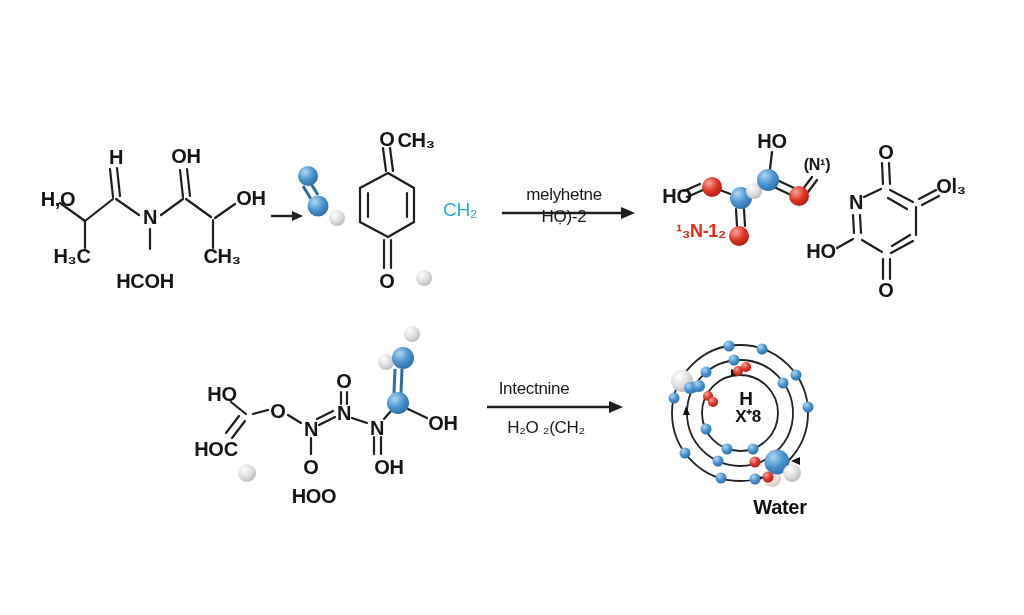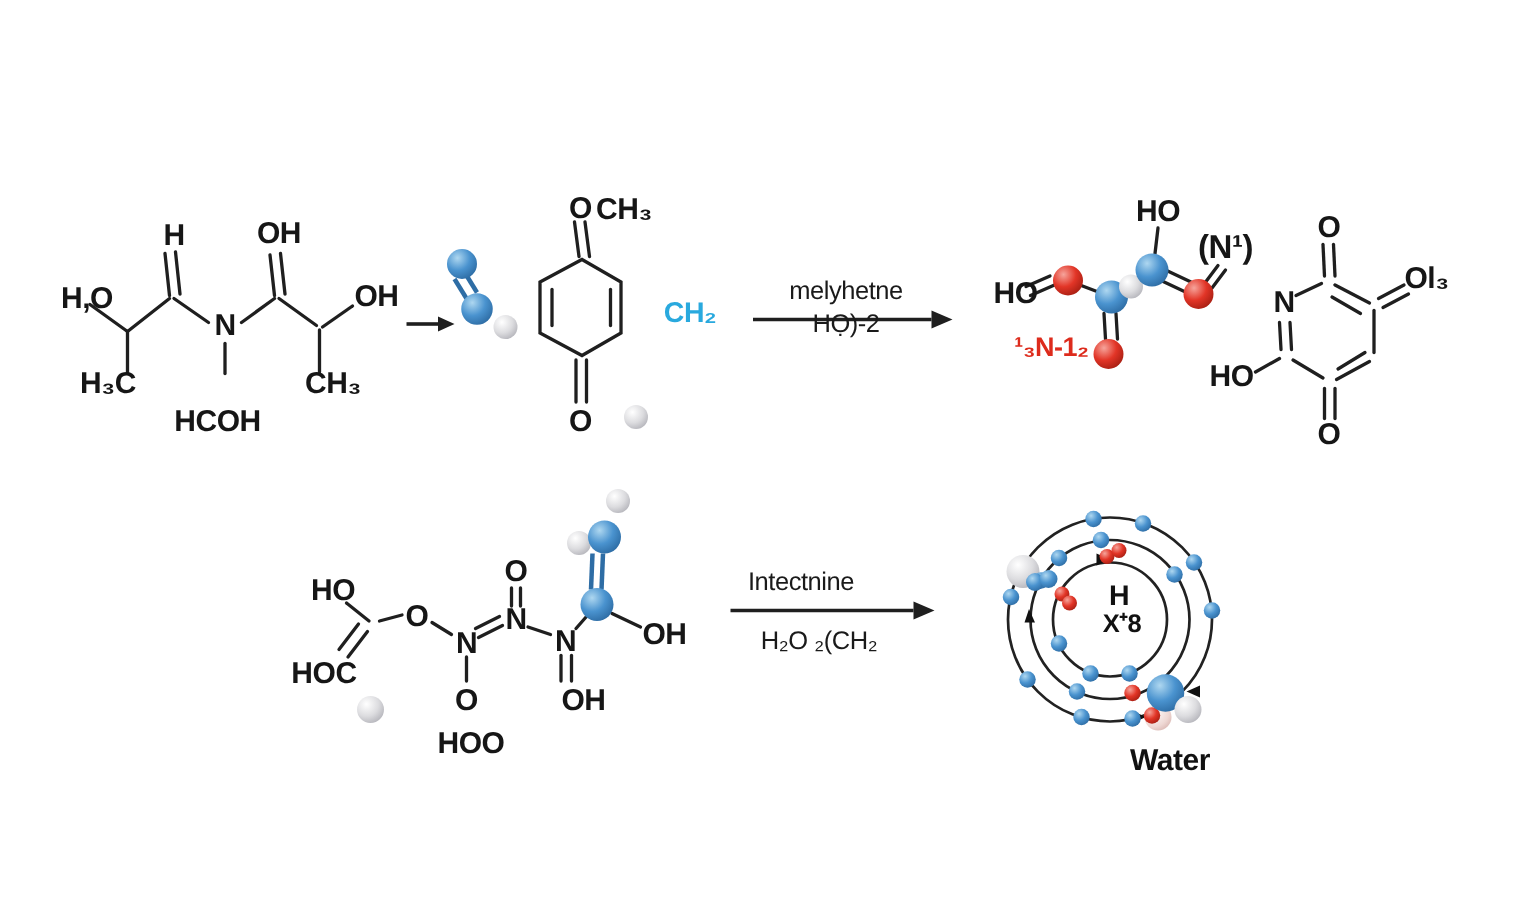--- a/index.html
+++ b/index.html
@@ -1,25 +1,25 @@
 <!DOCTYPE html>
 <html><head>
 <meta charset="utf-8">
 <style>
   html,body{margin:0;padding:0;background:#fff;}
   .canvas{position:relative;width:1024px;height:615px;background:#ffffff;overflow:hidden;
           font-family:"Liberation Sans",sans-serif;}
   svg{position:absolute;left:0;top:0;}
   .lbl{position:absolute;transform:translate(-50%,-50%);color:#161616;font-size:20px;
        font-weight:600;white-space:nowrap;letter-spacing:-0.3px;line-height:1;}
-  .sm{font-size:22px;}
+  .sm{font-size:16px;}
   .title{position:absolute;transform:translate(-50%,-50%);font-weight:700;font-size:33px;
          color:#121212;letter-spacing:-1px;white-space:nowrap;}
   .rxn{font-weight:400;font-size:17px;color:#1a1a1a;}
-  .cyan{color:#29a9de;font-weight:700;font-size:19px;}
+  .cyan{color:#29a9de;font-weight:400;font-size:19px;}
   .redlbl{color:#dd2b1c;font-weight:700;font-size:18px;}
   .atomtxt{font-weight:700;font-size:19px;color:#111;}
   .atomtxt2{font-weight:700;font-size:17px;color:#111;}
   .caption{font-weight:700;font-size:20px;color:#111;margin-left:28px;}
 </style>
 </head>
 <body>
 
 <div class="canvas">
 

